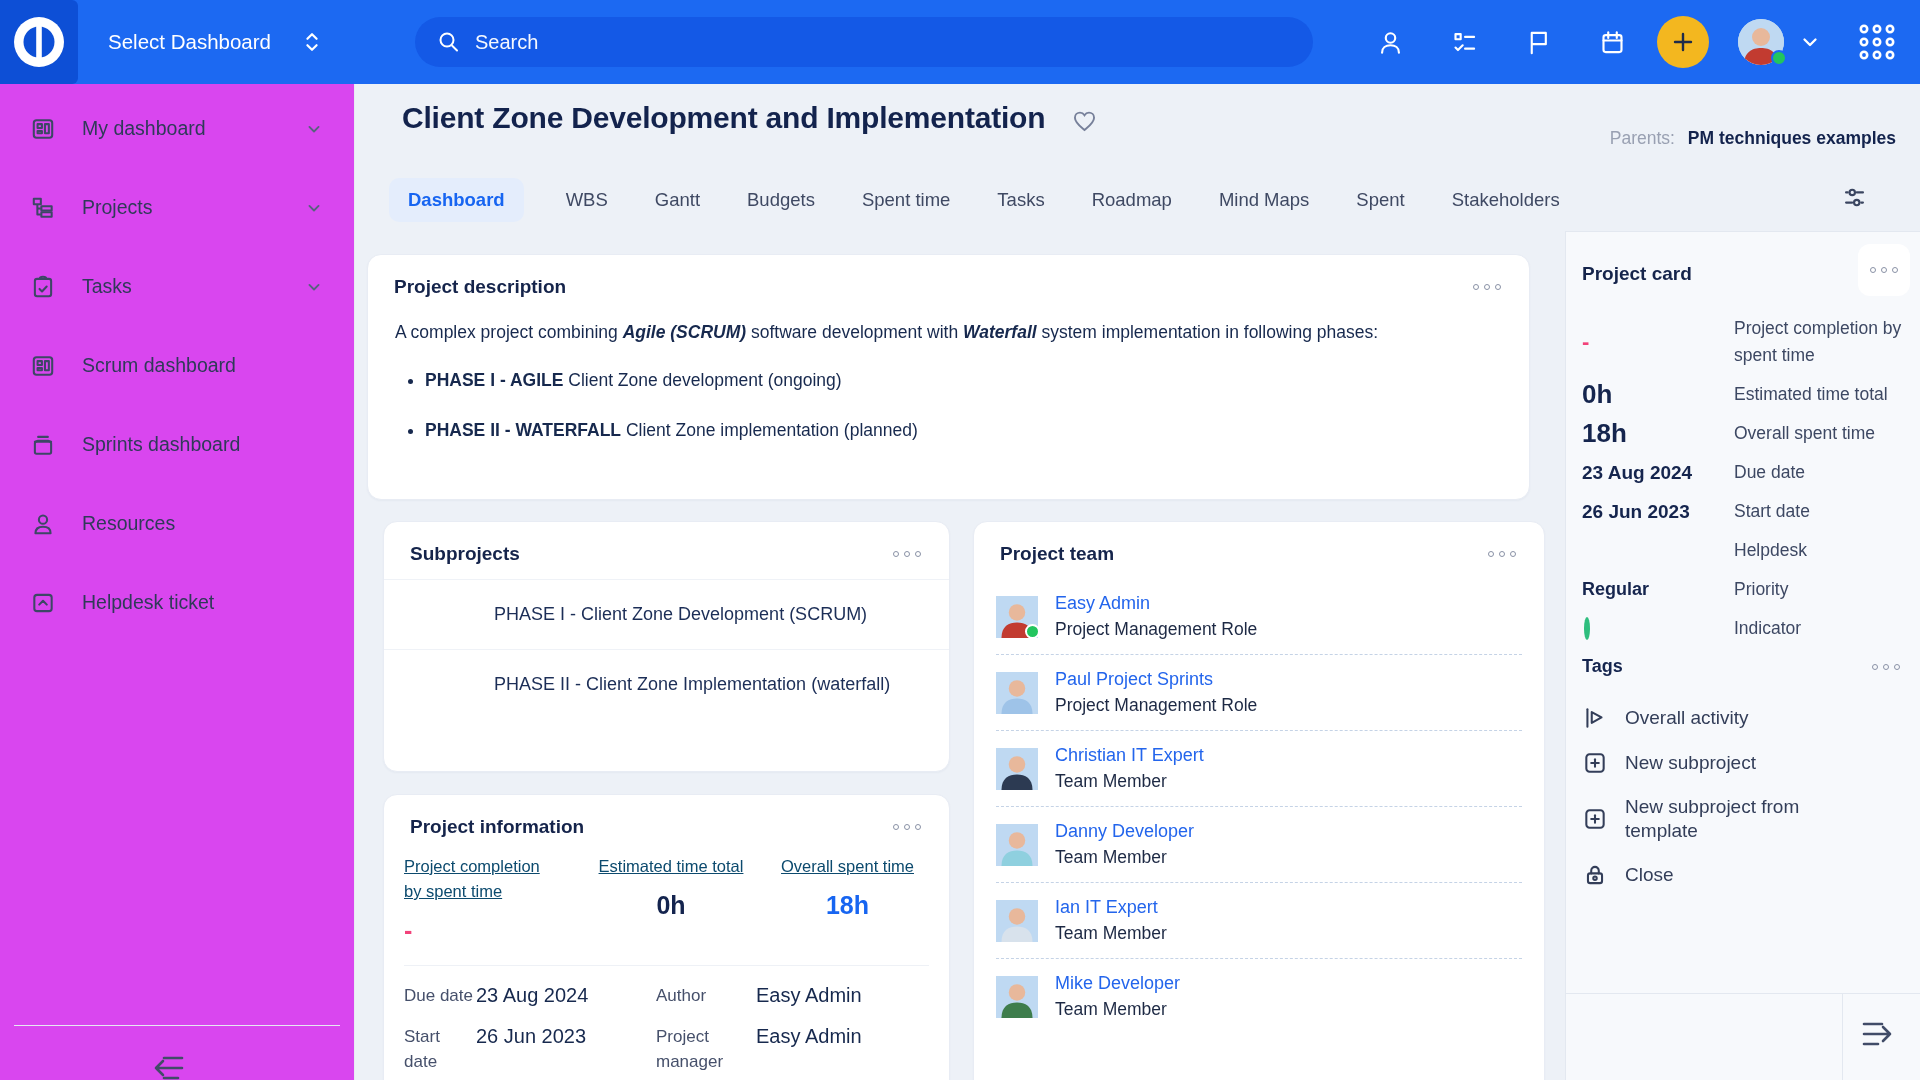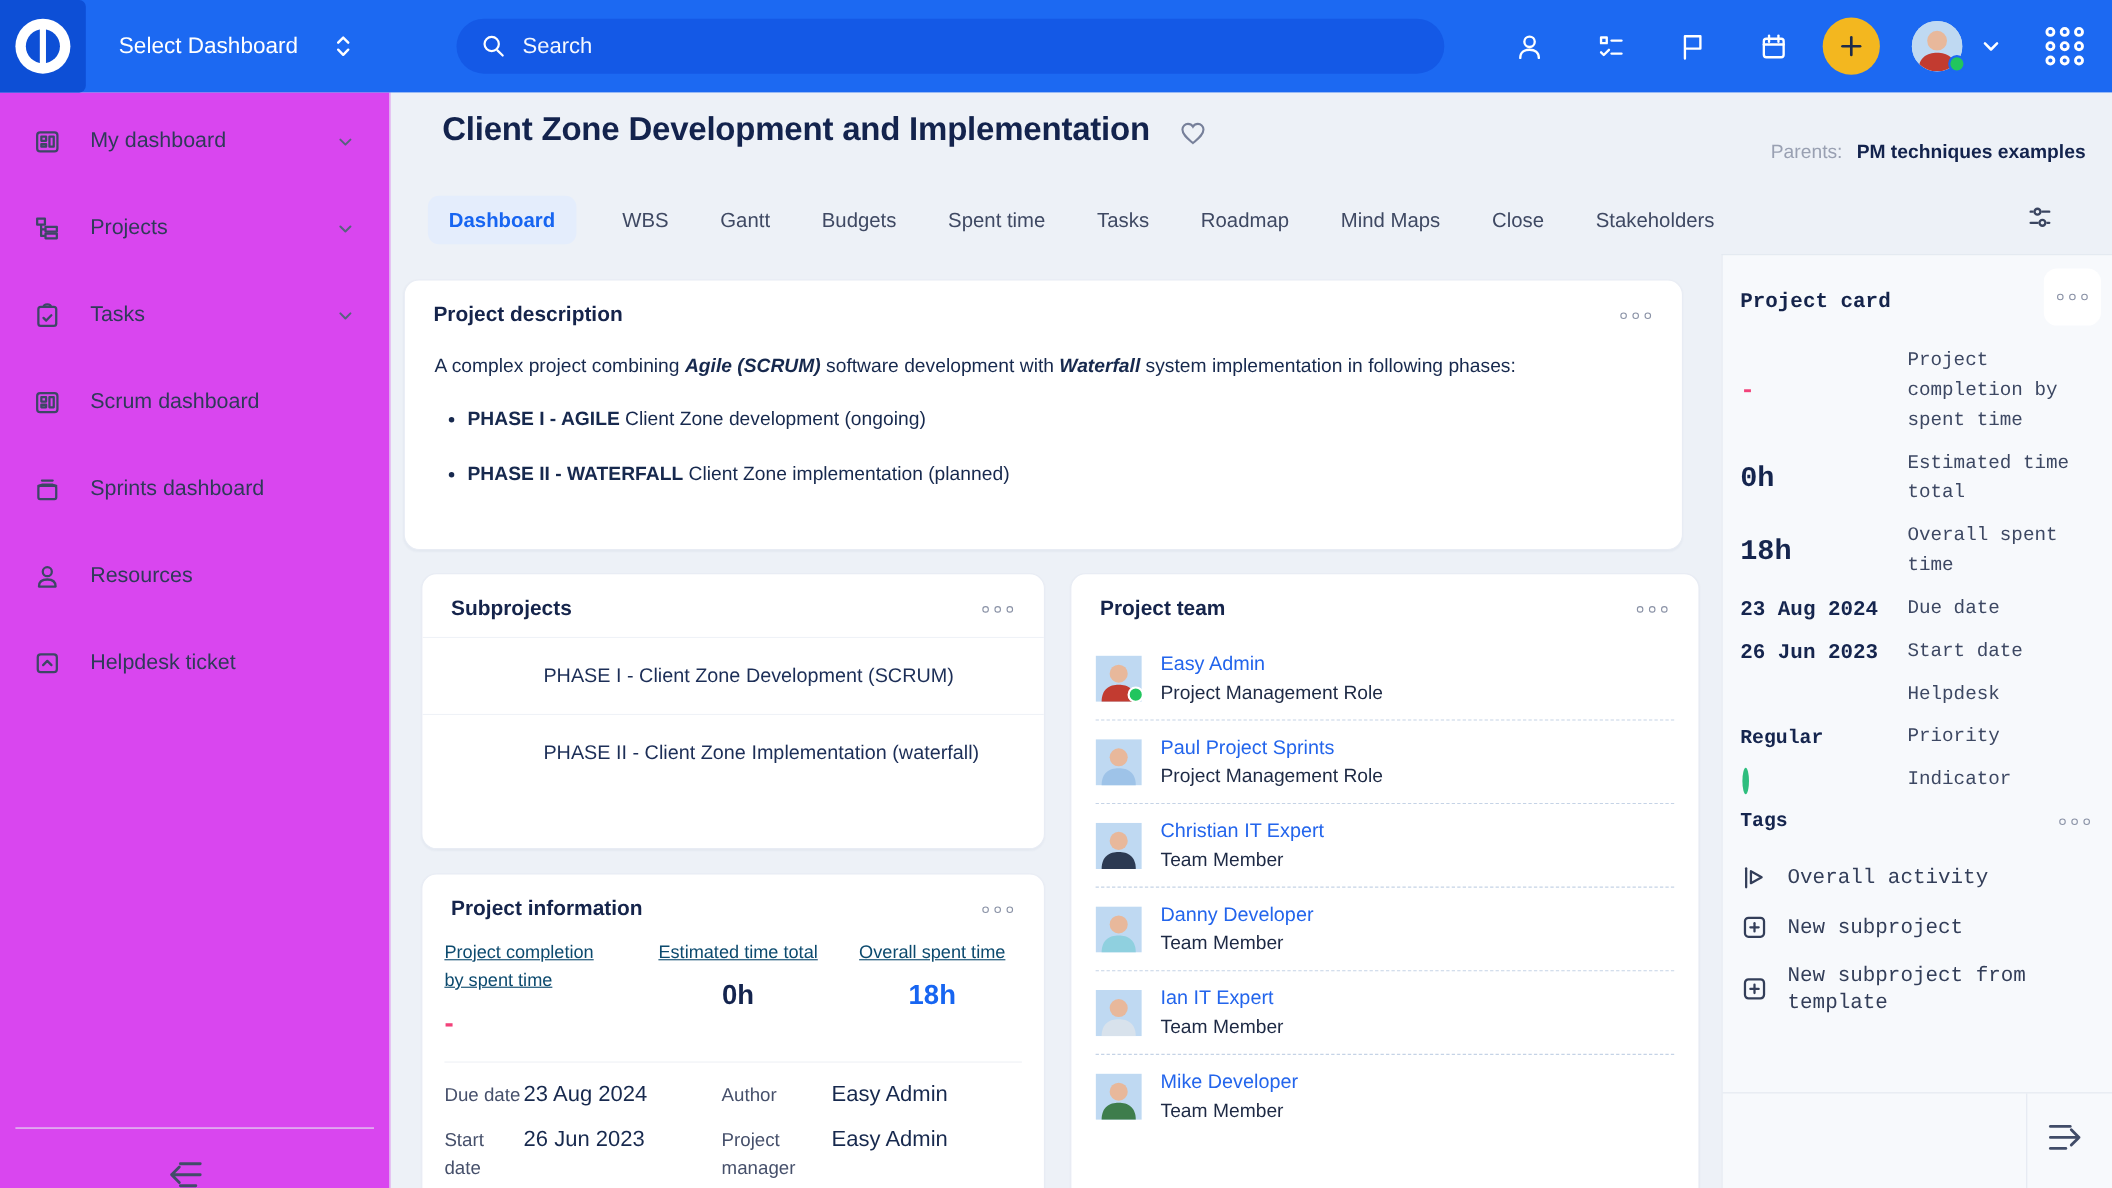--- a/index.html
+++ b/index.html
@@ -79,21 +79,21 @@
   .stat.c2 .s-lbl, .stat.c3 .s-lbl { text-align:center; }
   .stat.c2 .s-val, .stat.c3 .s-val { text-align:center; }
   .s-val.pink { color:#F2427A; }
   .s-val.blue { color:#1765F1; }
   .info-div { height:1px; background:#EEF1F6; margin:20px 20px 0 20px; }
   .detail { display:grid; grid-template-columns:72px 180px 100px 1fr; padding:17px 20px; row-gap:16px; align-items:start; }
   .d-lbl { font-size:17px; color:#46506B; line-height:25px; }
   .d-val { font-size:20px; color:#17294E; font-weight:500; padding-top:1px; }
 
   
-  .rightbar { position:absolute; left:1565px; top:231px; width:355px; height:849px; background:#F7F9FC; border-left:1px solid #E3E8F0; border-top:1px solid #E3E8F0; padding:0 16px; z-index:20;font-family:Liberation Mono, monospace; }
+  .rightbar { position:absolute; left:1565px; top:231px; width:355px; height:849px; background:#F7F9FC; border-left:1px solid #E3E8F0; border-top:1px solid #E3E8F0; padding:0 16px; z-index:20; }
   .rb-head { position:relative; padding-top:31px; }
   .rb-head .pt { font-size:19px; font-weight:600; color:#15244B; }
   .rb-menu { position:absolute; top:12px; right:-6px; width:52px; height:52px; background:#fff; border-radius:12px; display:flex; align-items:center; justify-content:center; cursor:pointer; }
   .fields { margin-top:24px; }
   .f { display:grid; grid-template-columns:152px 1fr; align-items:center; }
   .f .lab { font-size:17.5px; color:#3D4863; line-height:27px; padding:6px 0; }
   .f .val { font-size:18px; color:#15254E; font-weight:700; }
   .f .val.dash { color:#F2427A; font-size:22px; }
   .f .val.big { font-size:26px; }
   .f .val.date { font-size:19px; }
@@ -320,21 +320,21 @@
 
   <div class="tabs">
     <span class="tab active">Dashboard</span>
     <span class="tab">WBS</span>
     <span class="tab">Gantt</span>
     <span class="tab">Budgets</span>
     <span class="tab">Spent time</span>
     <span class="tab">Tasks</span>
     <span class="tab">Roadmap</span>
     <span class="tab">Mind Maps</span>
-    <span class="tab">Close</span>
+    <span class="tab">Spent</span>
     <span class="tab">Stakeholders</span>
   </div>
 
   <div class="sliders-btn">
     <svg width="27" height="27" viewBox="0 0 24 24" fill="none" stroke="currentColor" stroke-width="1.9" stroke-linecap="round">
       <circle cx="10" cy="7.5" r="2.4"></circle>
         <path d="M14 7.5 H19.5"></path>
         <path d="M4.5 7.5 H6"></path>
       <circle cx="14" cy="16.5" r="2.4"></circle>
         <path d="M4.5 16.5 H10"></path>
@@ -565,20 +565,28 @@
       <span class="alabel">New subproject</span>
     </div>
     <div class="act">
       <svg width="26" height="26" viewBox="0 0 24 24" fill="none" stroke="currentColor" stroke-width="1.9" stroke-linecap="round" stroke-linejoin="round">
         <rect x="4" y="4" width="16" height="16" rx="3"></rect>
           <path d="M12 8.5 V15.5"></path>
           <path d="M8.5 12 H15.5"></path>
       </svg>
       <span class="alabel">New subproject from template</span>
     </div>
+    <div class="act">
+      <svg width="26" height="26" viewBox="0 0 24 24" fill="none" stroke="currentColor" stroke-width="1.9" stroke-linecap="round" stroke-linejoin="round">
+        <rect x="5.5" y="10.5" width="13" height="9" rx="2"></rect>
+          <path d="M8.5 10.5 V8 a3.5 3.5 0 0 1 7 0 V10.5"></path>
+          <circle cx="12" cy="15" r="1.6"></circle>
+      </svg>
+      <span class="alabel">Close</span>
+    </div>
   </div>
 
   <div class="rb-foot-line"></div>
   <div class="rb-vline"></div>
   <div class="rb-expand">
     <svg width="42" height="40" viewBox="0 0 42 40" fill="none" stroke="currentColor" stroke-width="2.6" stroke-linecap="round" stroke-linejoin="round">
       <path d="M8 10 H26"></path>
         <path d="M8 20 H34 M27 13 L34 20 L27 27"></path>
         <path d="M8 30 H22"></path>
     </svg>

